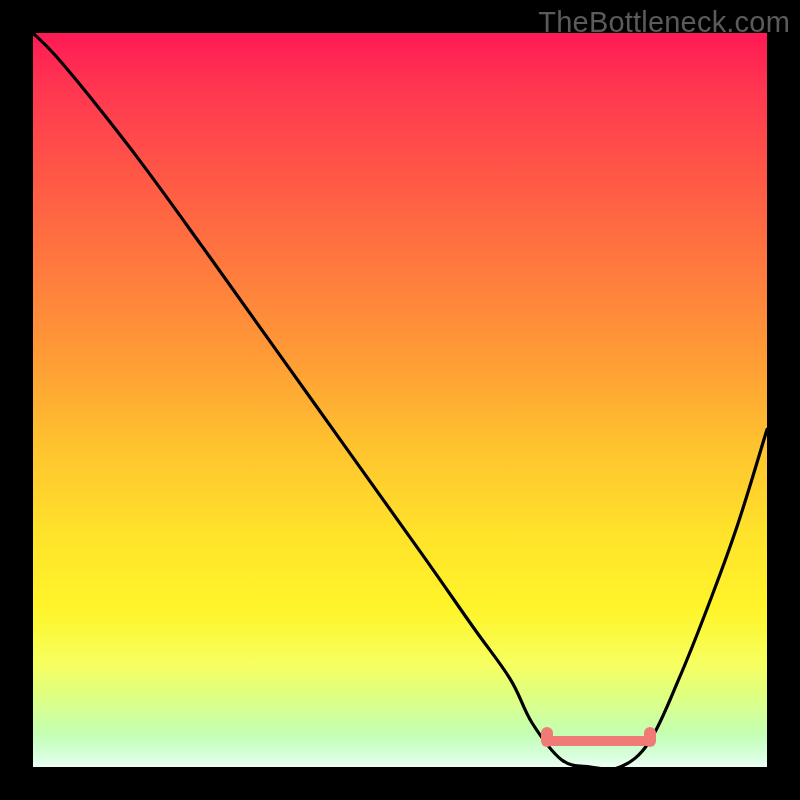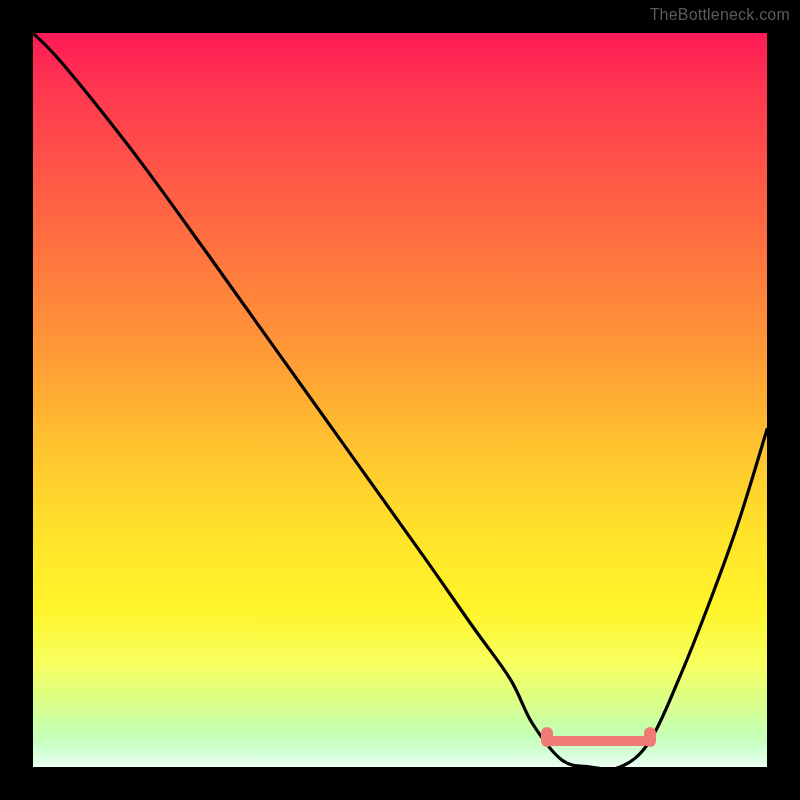--- a/index.html
+++ b/index.html
@@ -14,21 +14,21 @@
   .stage {
     position: relative;
     width: 800px;
     height: 800px;
   }
   .attribution {
     position: absolute;
     top: 6px;
     right: 10px;
     color: #5b5b5b;
-    font-size: 16px;
+    font-size: 29px;
     font-weight: 500;
     letter-spacing: 0.2px;
     z-index: 10;
     text-align: right;
   }
   .plot-wrap {
     position: absolute;
     left: 33px;
     top: 33px;
     width: 734px;

